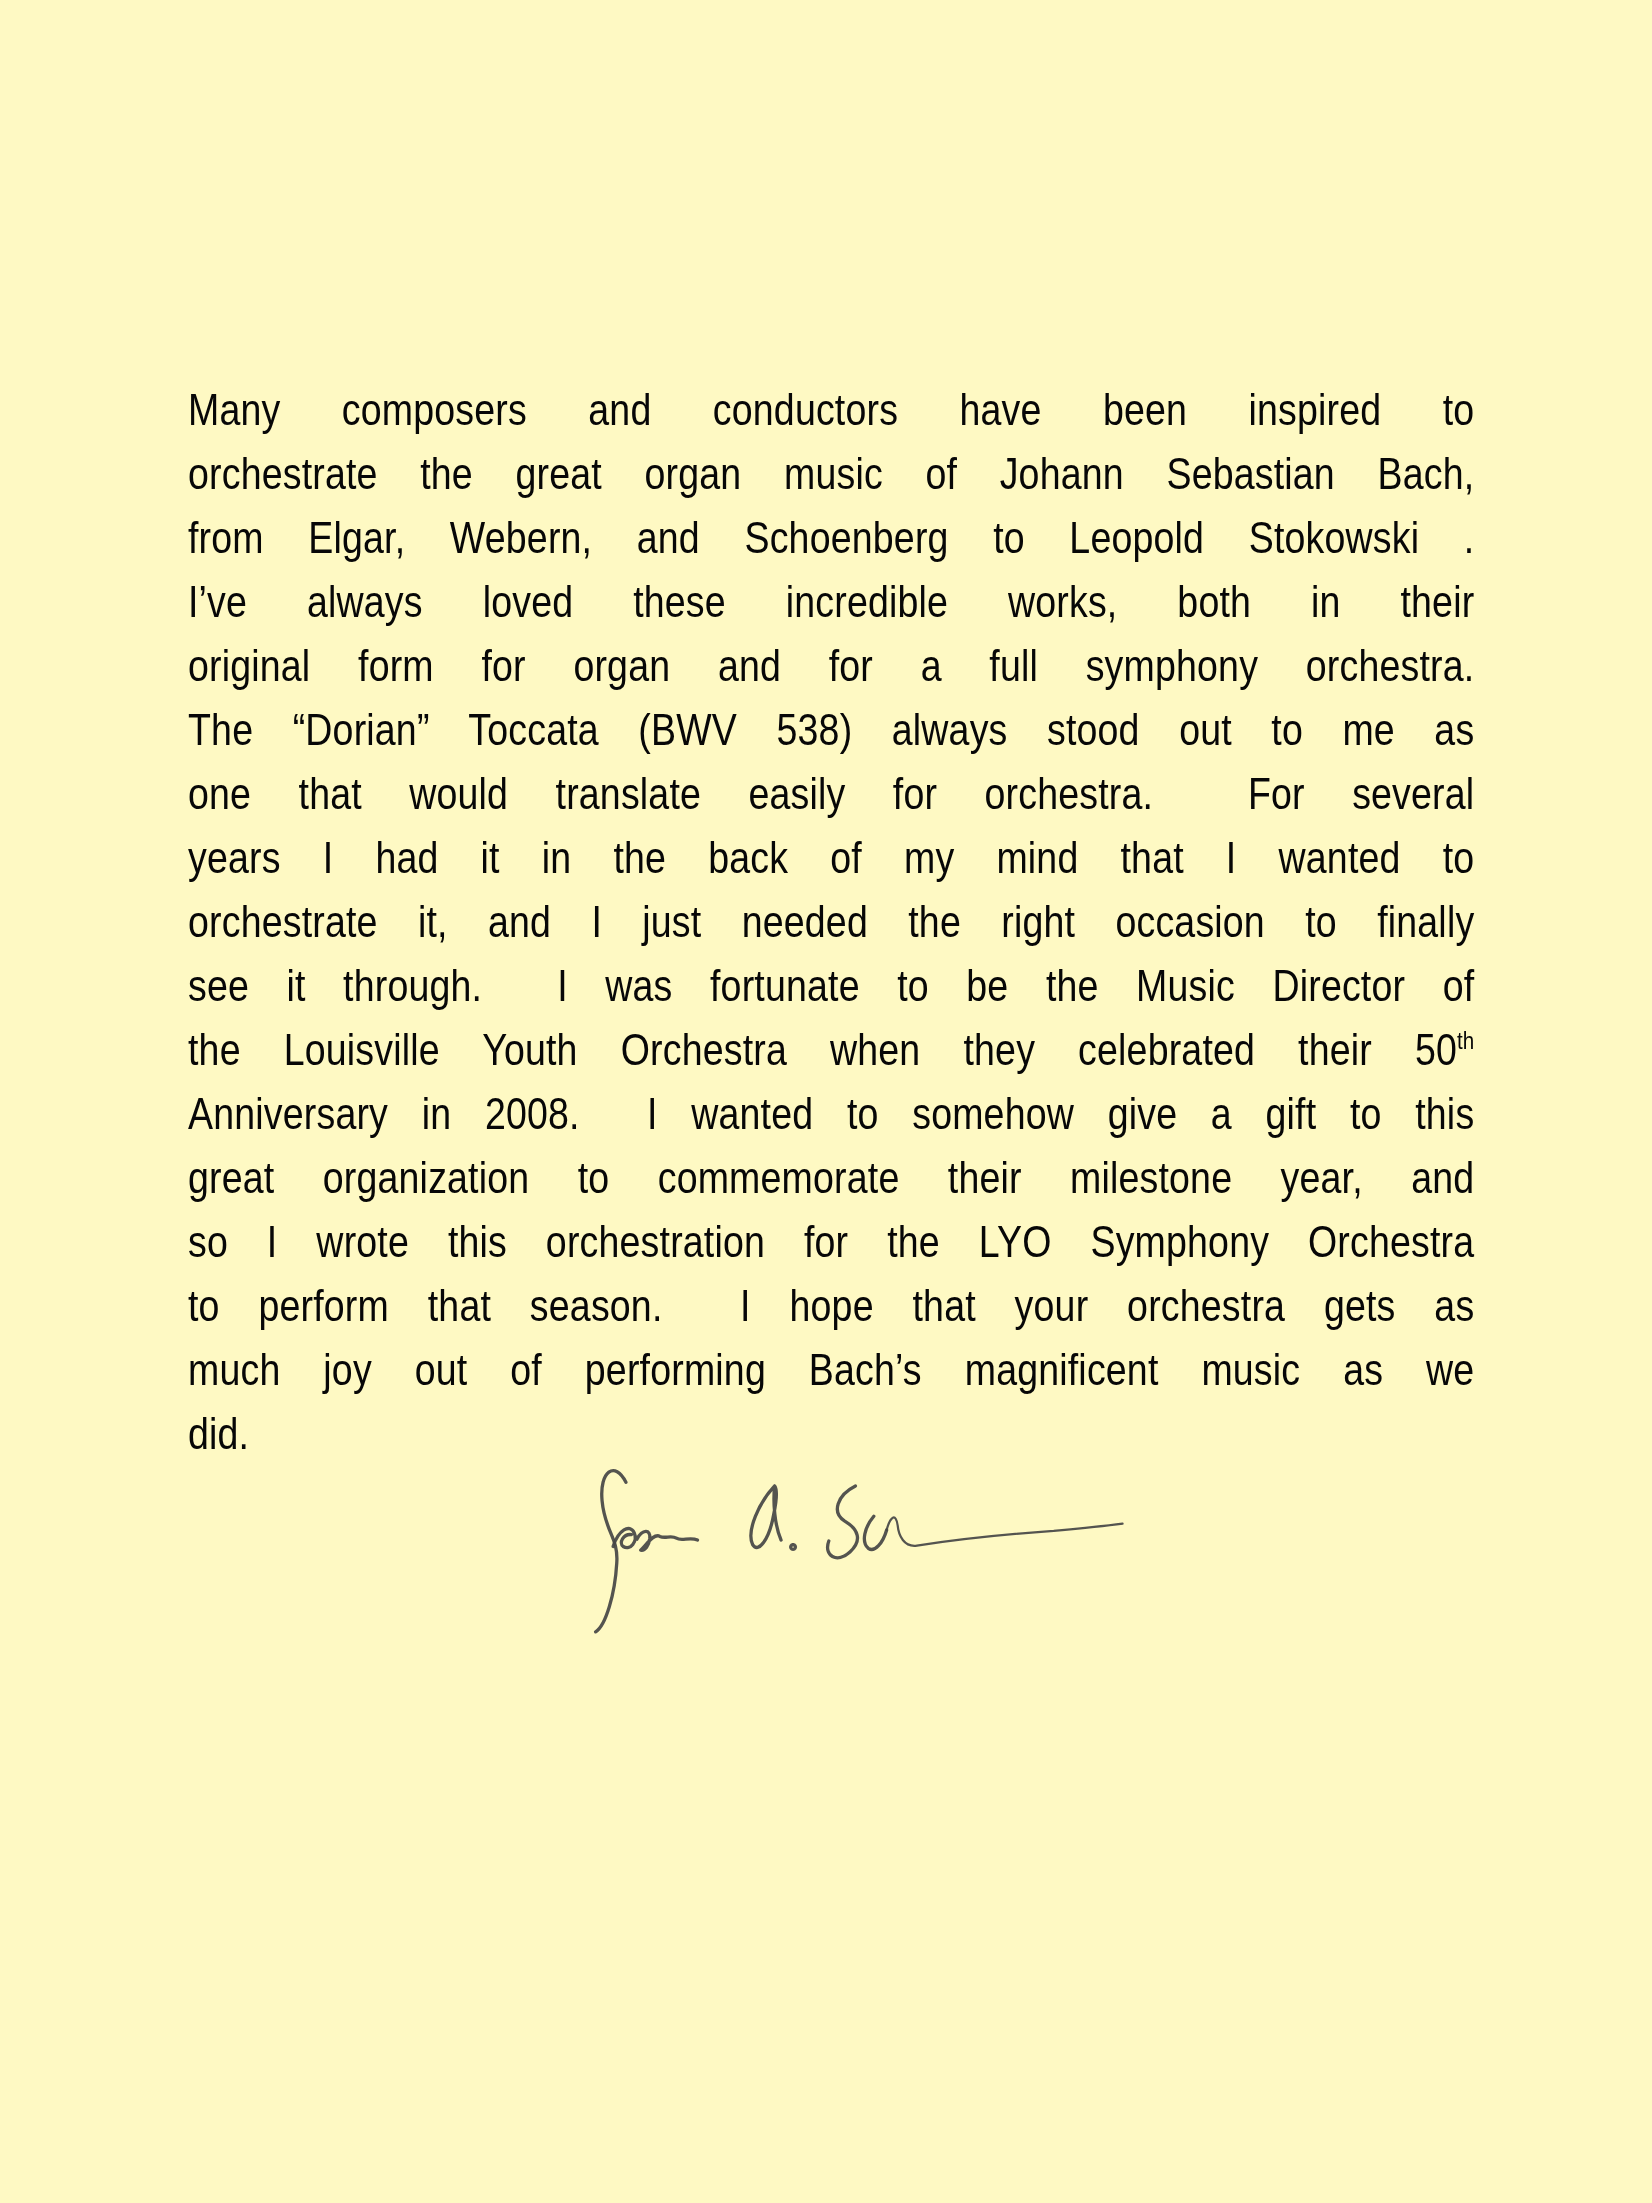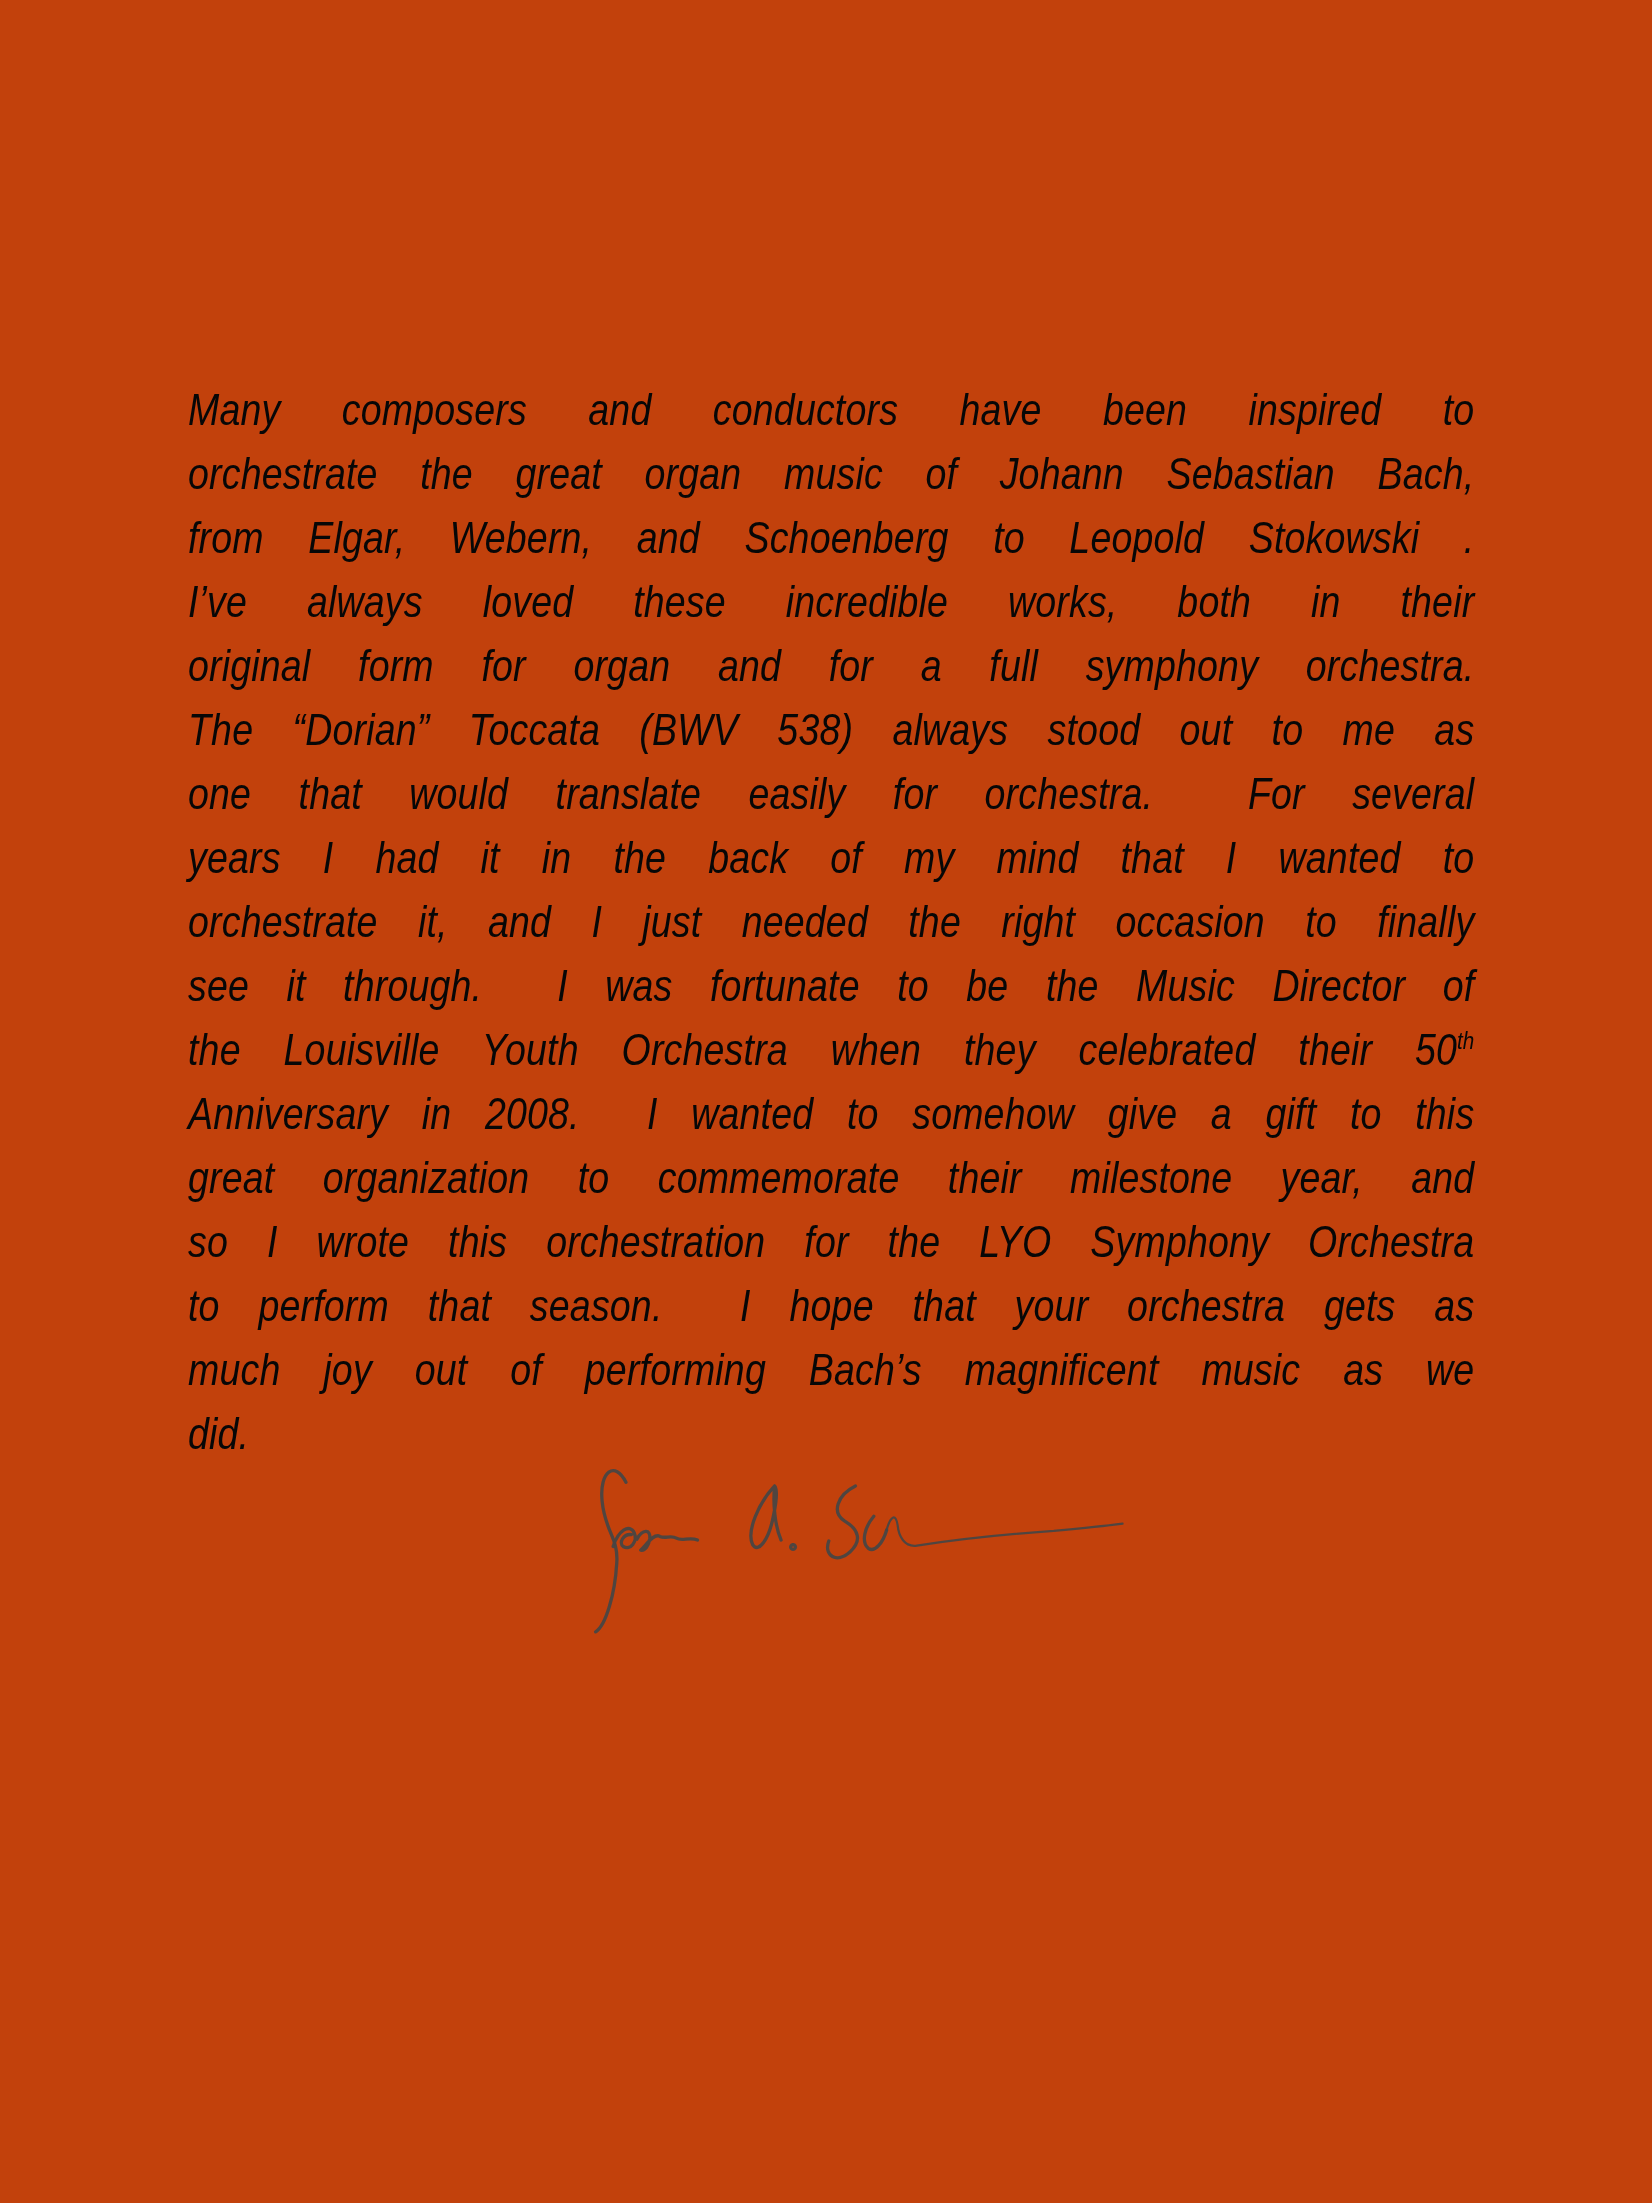--- a/index.html
+++ b/index.html
@@ -10,22 +10,21 @@
     width: 1653px;
     height: 2204px;
     background: #ffffff;
     position: relative;
     font-family: "Liberation Sans", sans-serif;
     overflow: hidden;
   }
   .page {
     position: absolute;
     inset: 0;
-    background: #c2410c;
-    font-style: italic;
+    background: #fef9c3;
   }
   
   .note-paragraph {
     position: absolute;
     left: 188px;
     top: 378px;
     width: 1508px;               
     transform: scaleX(0.853);    
     transform-origin: left top;
     color: #070707;

